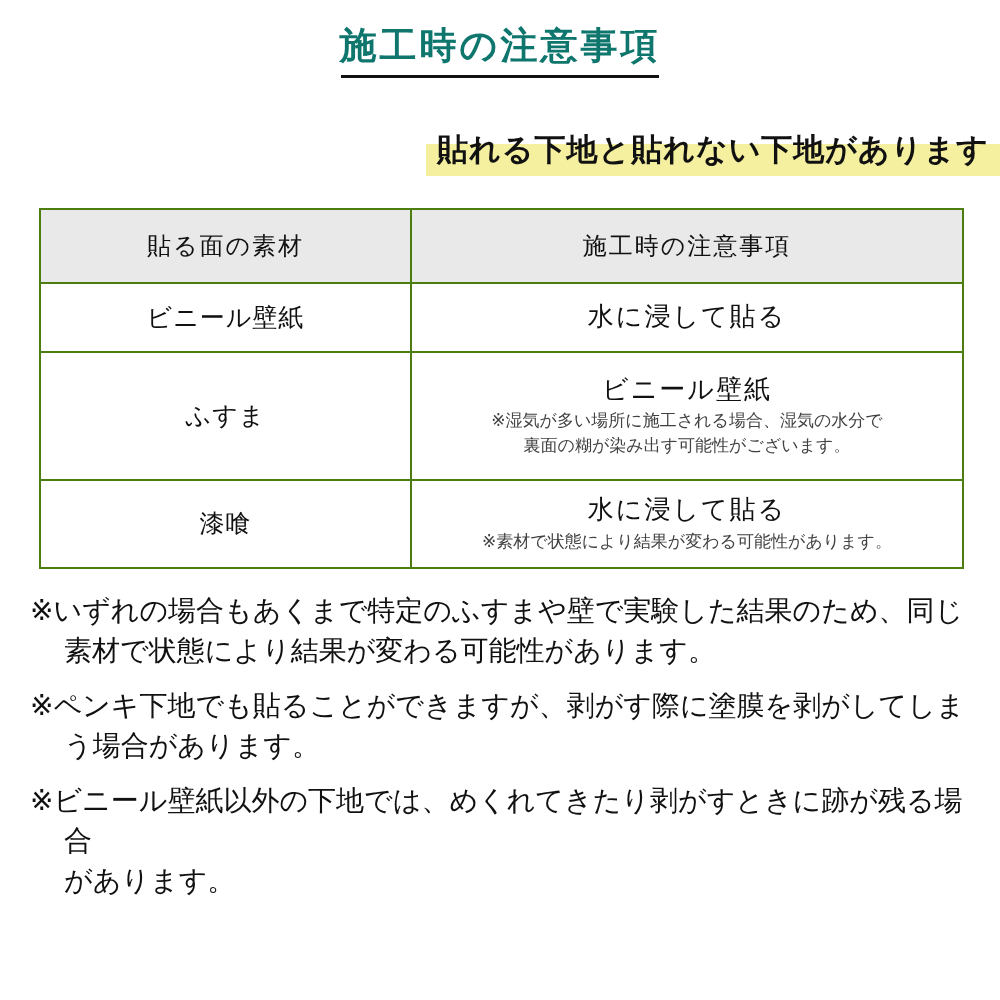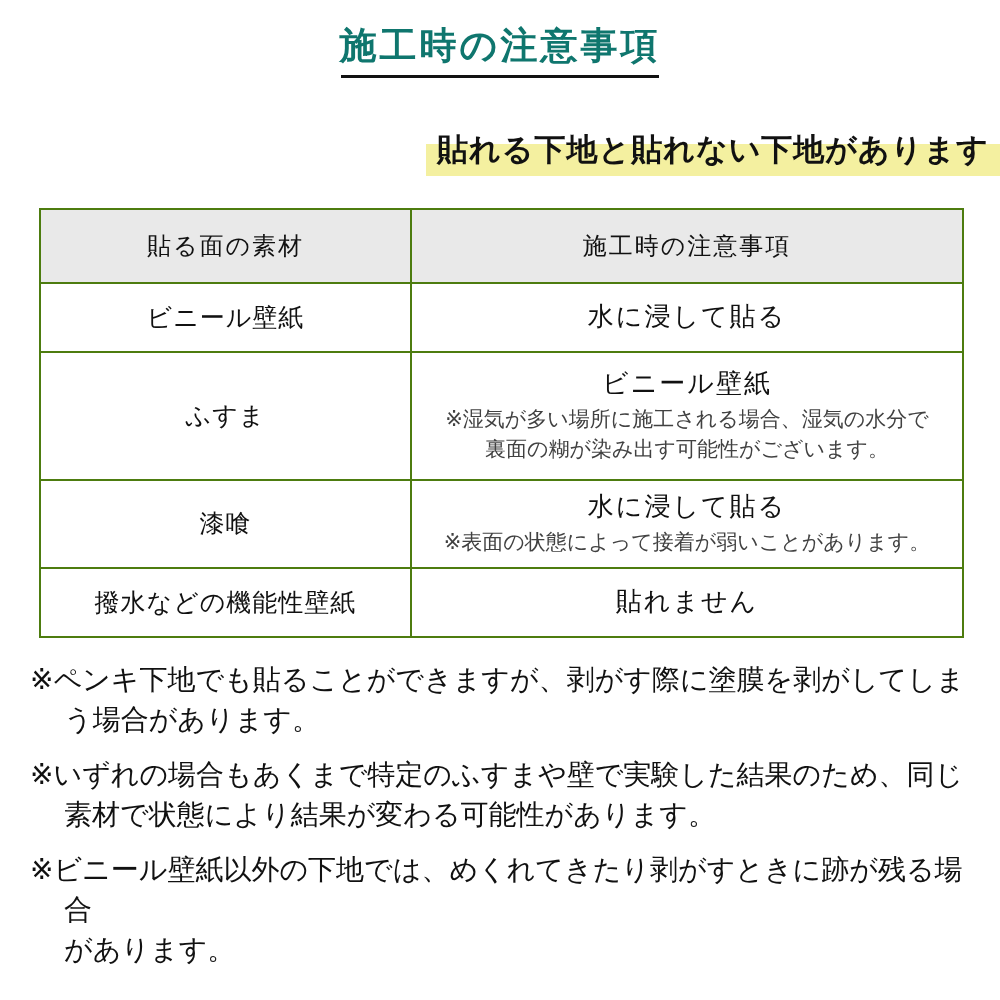--- a/index.html
+++ b/index.html
@@ -78,21 +78,21 @@
     letter-spacing: 1px;
   }
   .method-main {
     font-size: 26px;
     font-weight: 500;
     letter-spacing: 2px;
     line-height: 1.3;
     color: #111111;
   }
   .method-note {
-    font-size: 21px;
+    font-size: 17px;
     font-weight: 400;
     color: #414141;
     letter-spacing: 0px;
     line-height: 1.45;
     white-space: pre-line;
     margin-top: 3px;
   }
   .method-note:empty { display: none; }
   tr.row-h67 td { height: 59px; }
   tr.row-h126 td { height: 118px; }
@@ -147,33 +147,26 @@
       <td class="method-cell">
         <div class="method-main">ビニール壁紙</div>
         <div class="method-note">※湿気が多い場所に施工される場合、湿気の水分で
 裏面の糊が染み出す可能性がございます。</div>
       </td>
     </tr>
     <tr class="row-h86">
       <td class="material-cell">漆喰</td>
       <td class="method-cell">
         <div class="method-main">水に浸して貼る</div>
-        <div class="method-note">※表面の状態によって接着が弱いことがあります。</div>
-      </td>
-    </tr>
-    <tr class="row-h67">
-      <td class="material-cell">撥水などの機能性壁紙</td>
-      <td class="method-cell">
-        <div class="method-main">貼れません</div>
-
+        <div class="method-note">※素材で状態により結果が変わる可能性があります。</div>
       </td>
     </tr>
   </tbody>
 </table>
 
 <div class="footnotes">
+  <p class="footnote">※いずれの場合もあくまで特定のふすまや壁で実験した結果のため、同じ
+素材で状態により結果が変わる可能性があります。</p>
   <p class="footnote">※ペンキ下地でも貼ることができますが、剥がす際に塗膜を剥がしてしま
 う場合があります。</p>
-  <p class="footnote">※いずれの場合もあくまで特定のふすまや壁で実験した結果のため、同じ
-素材で状態により結果が変わる可能性があります。</p>
   <p class="footnote">※ビニール壁紙以外の下地では、めくれてきたり剥がすときに跡が残る場合
 があります。</p>
 </div>
 
 </body></html>

